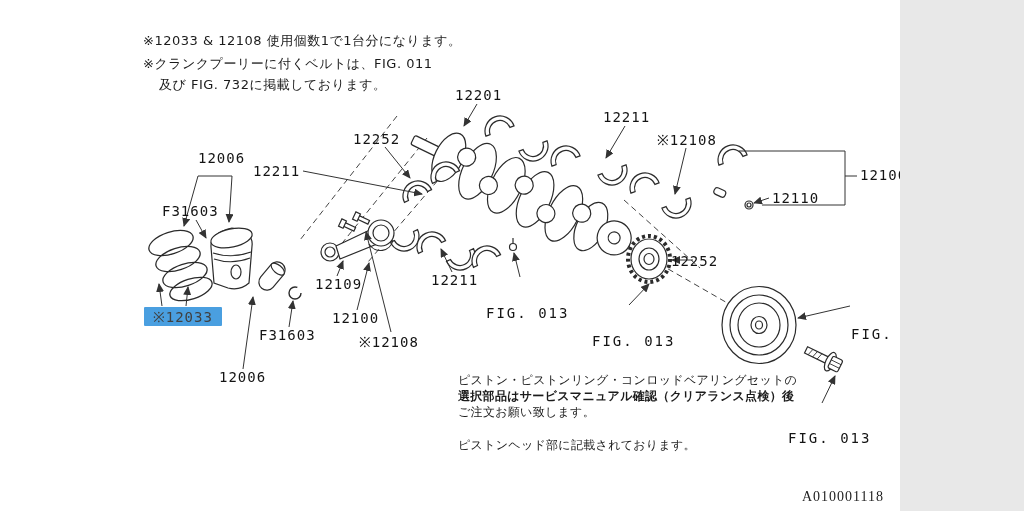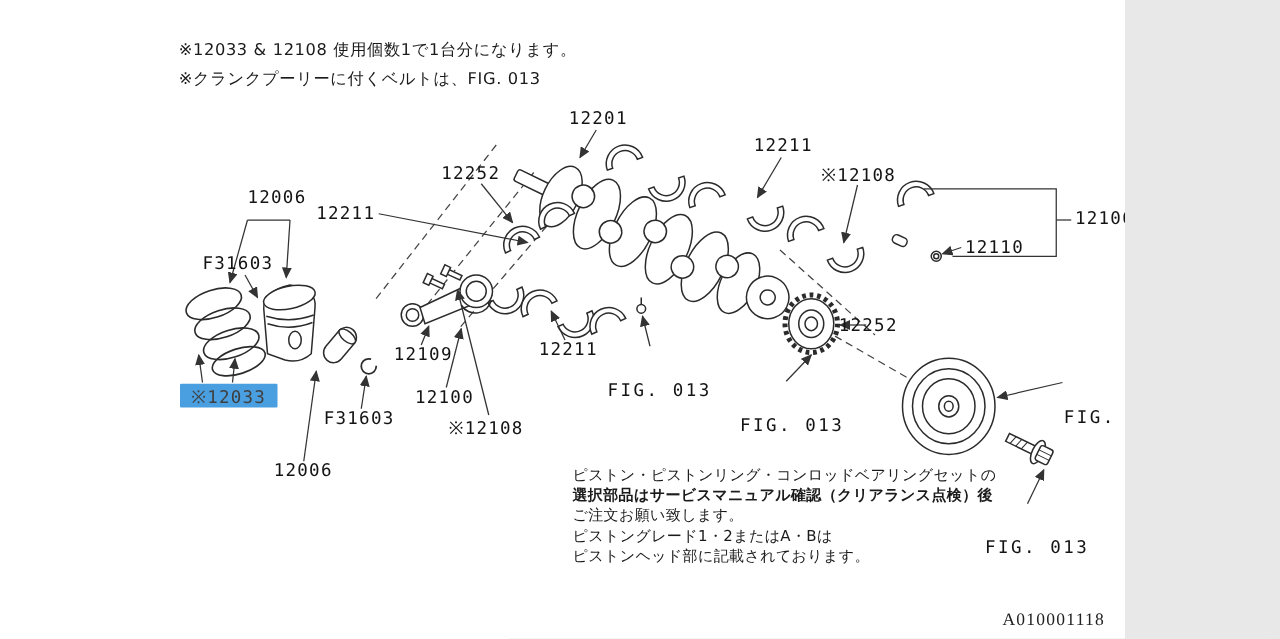--- a/index.html
+++ b/index.html
@@ -177,21 +177,22 @@
       <line x1="693" y1="260" x2="672" y2="260" marker-end="url(#arr)"></line>
       <line x1="629" y1="305" x2="649" y2="284" marker-end="url(#arr)"></line>
       <line x1="850" y1="306" x2="798" y2="318" marker-end="url(#arr)"></line>
       <line x1="822" y1="403" x2="835" y2="376" marker-end="url(#arr)"></line>
       <polyline points="739,151 845,151 845,205 762,205" fill="none"></polyline>
       <line x1="845" y1="176" x2="857" y2="176"></line>
     </g>
   </svg>
 
   <div class="note" style="left:143px;top:30px;">※12033 &amp; 12108 使用個数1で1台分になります。</div>
-  <div class="note" style="left:143px;top:53px;">※クランクプーリーに付くベルトは、FIG. 013</div>
+  <div class="note" style="left:143px;top:53px;">※クランクプーリーに付くベルトは、FIG. 011</div>
+  <div class="note" style="left:159px;top:74px;">及び FIG. 732に掲載しております。</div>
 
   <div class="label" style="left:198px;top:150px;">12006</div>
   <div class="label" style="left:162px;top:203px;">F31603</div>
   <div class="label highlight" style="left:144px;top:307px;">※12033</div>
   <div class="label" style="left:353px;top:131px;">12252</div>
   <div class="label" style="left:253px;top:163px;">12211</div>
   <div class="label" style="left:455px;top:87px;">12201</div>
   <div class="label" style="left:603px;top:109px;">12211</div>
   <div class="label" style="left:657px;top:130px;">※12108</div>
   <div class="label" style="left:860px;top:167px;">12100</div>
@@ -204,17 +205,16 @@
   <div class="label" style="left:431px;top:272px;">12211</div>
   <div class="label fig" style="left:486px;top:277px;">FIG. 013</div>
   <div class="label" style="left:671px;top:253px;">12252</div>
   <div class="label fig" style="left:592px;top:305px;">FIG. 013</div>
   <div class="label fig" style="left:851px;top:298px;">FIG. 013</div>
   <div class="label fig" style="left:788px;top:402px;">FIG. 013</div>
 
   <div class="note small" style="left:438px;top:372px;">ピストン・ピストンリング・コンロッドベアリングセットの</div>
   <div class="note small" style="left:438px;top:388px;font-weight:bold;">選択部品はサービスマニュアル確認（クリアランス点検）後</div>
   <div class="note small" style="left:438px;top:404px;">ご注文お願い致します。</div>
-  <div class="note small" style="left:438px;top:421px;">ピストングレード1・2またはA・Bは</div>
   <div class="note small" style="left:438px;top:437px;">ピストンヘッド部に記載されております。</div>
 
   <div class="doccode">A010001118</div>
 </div>
 
 </body></html>

